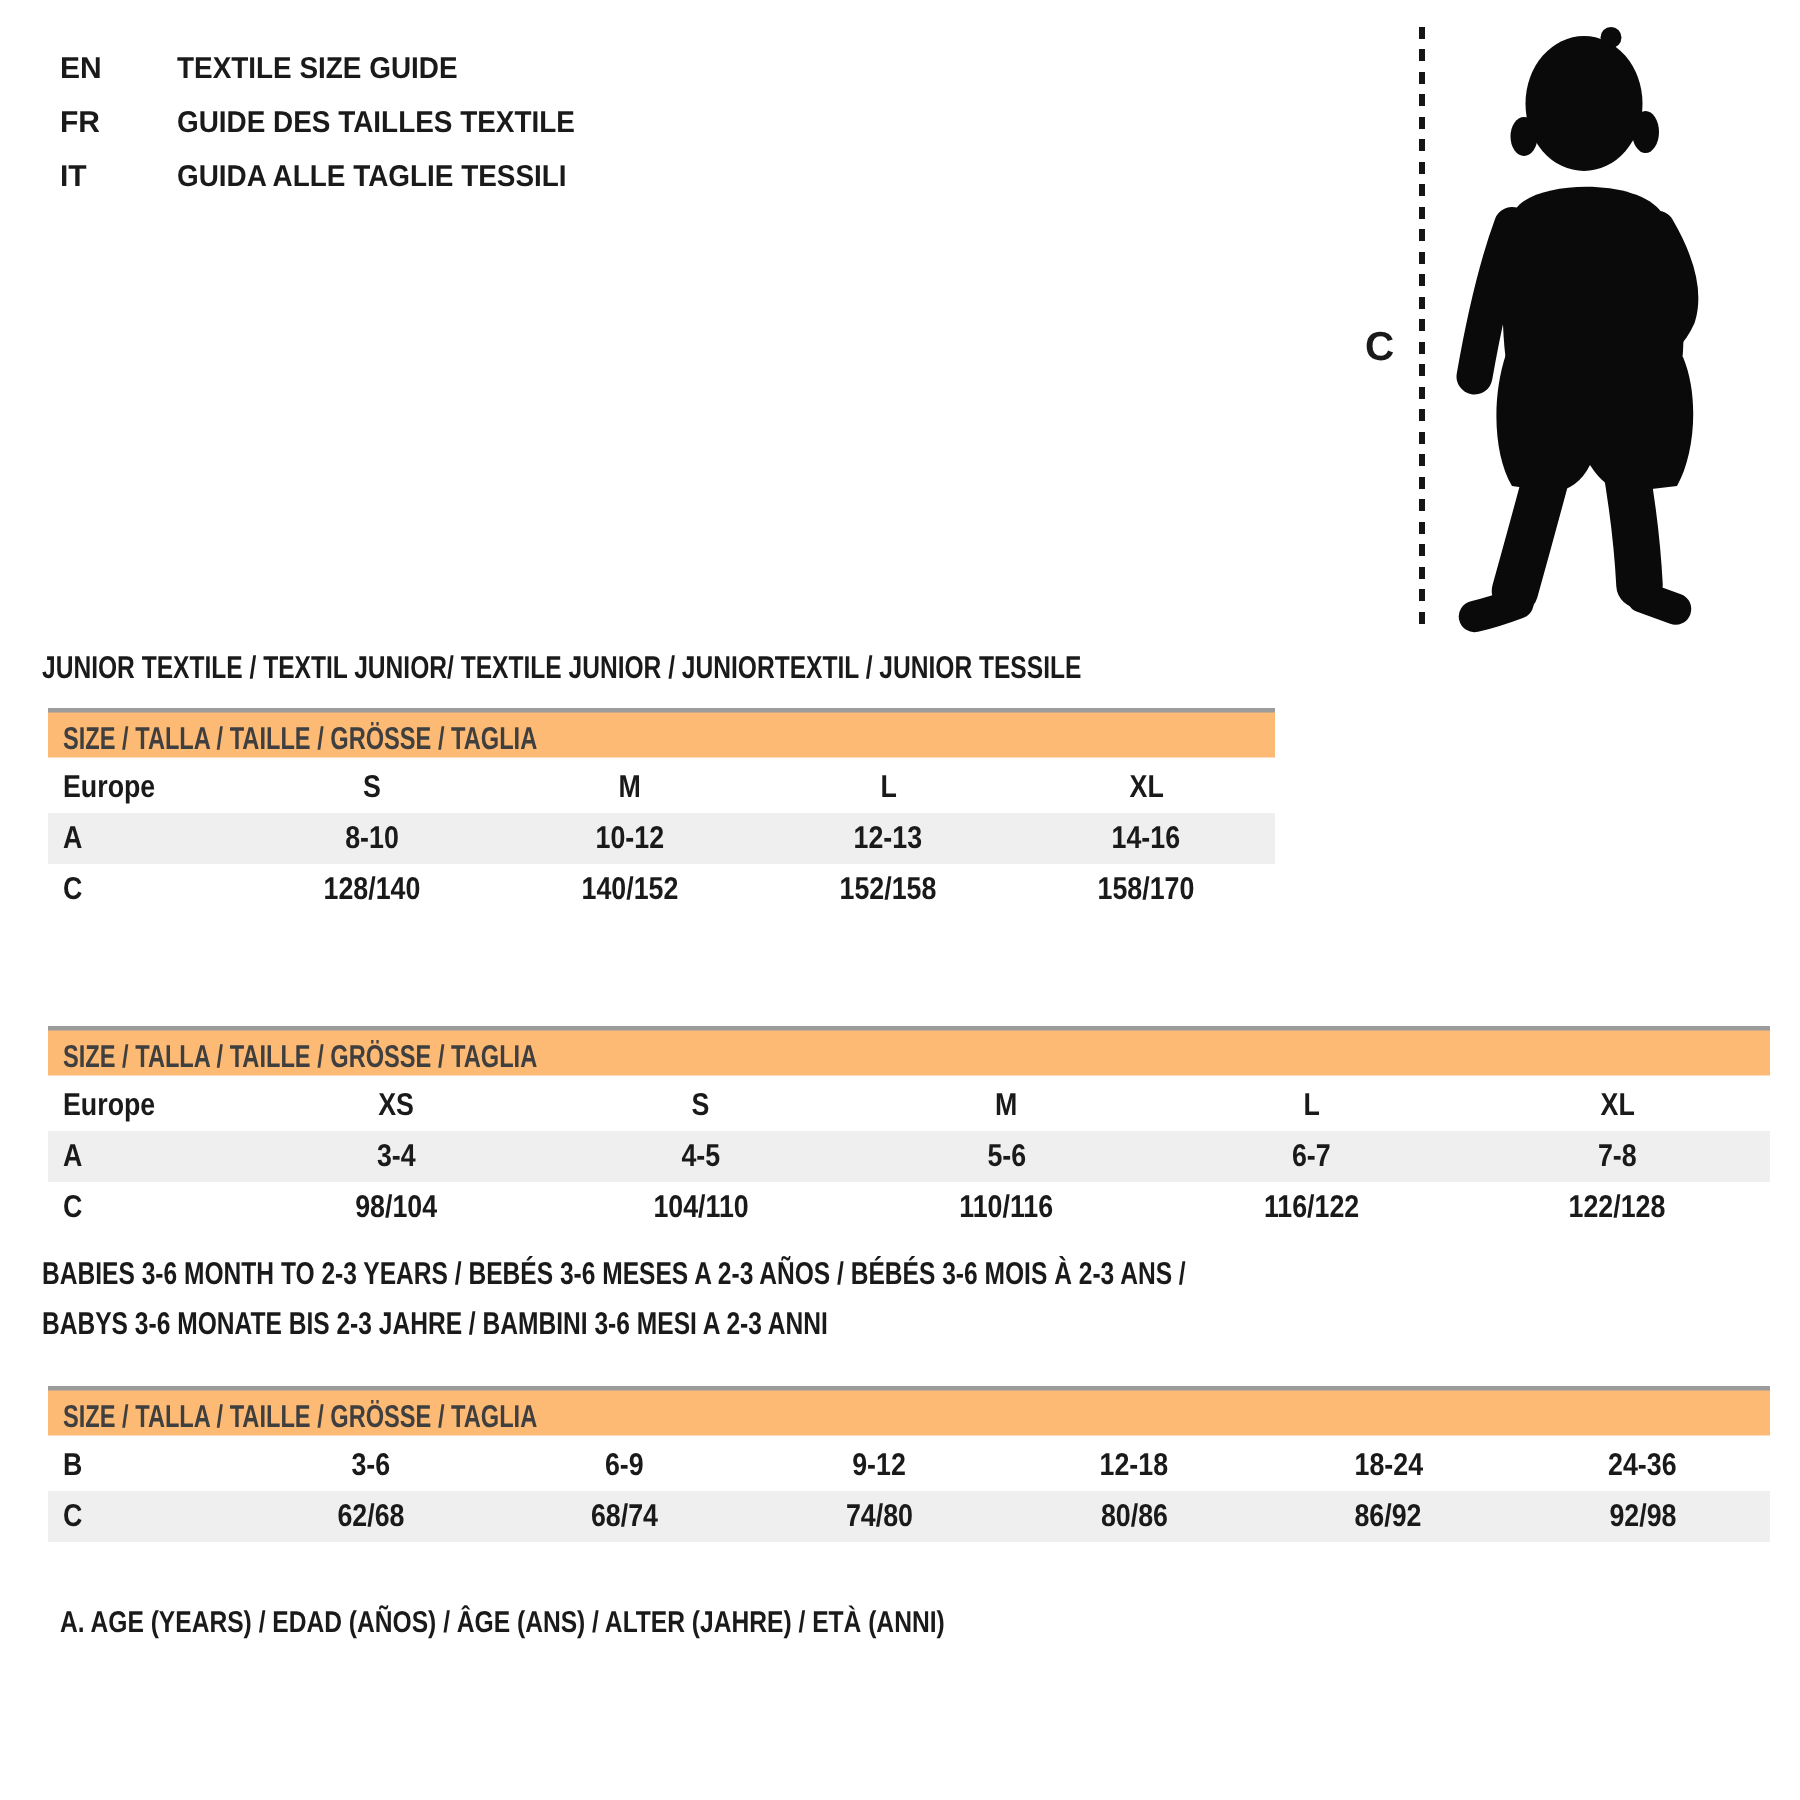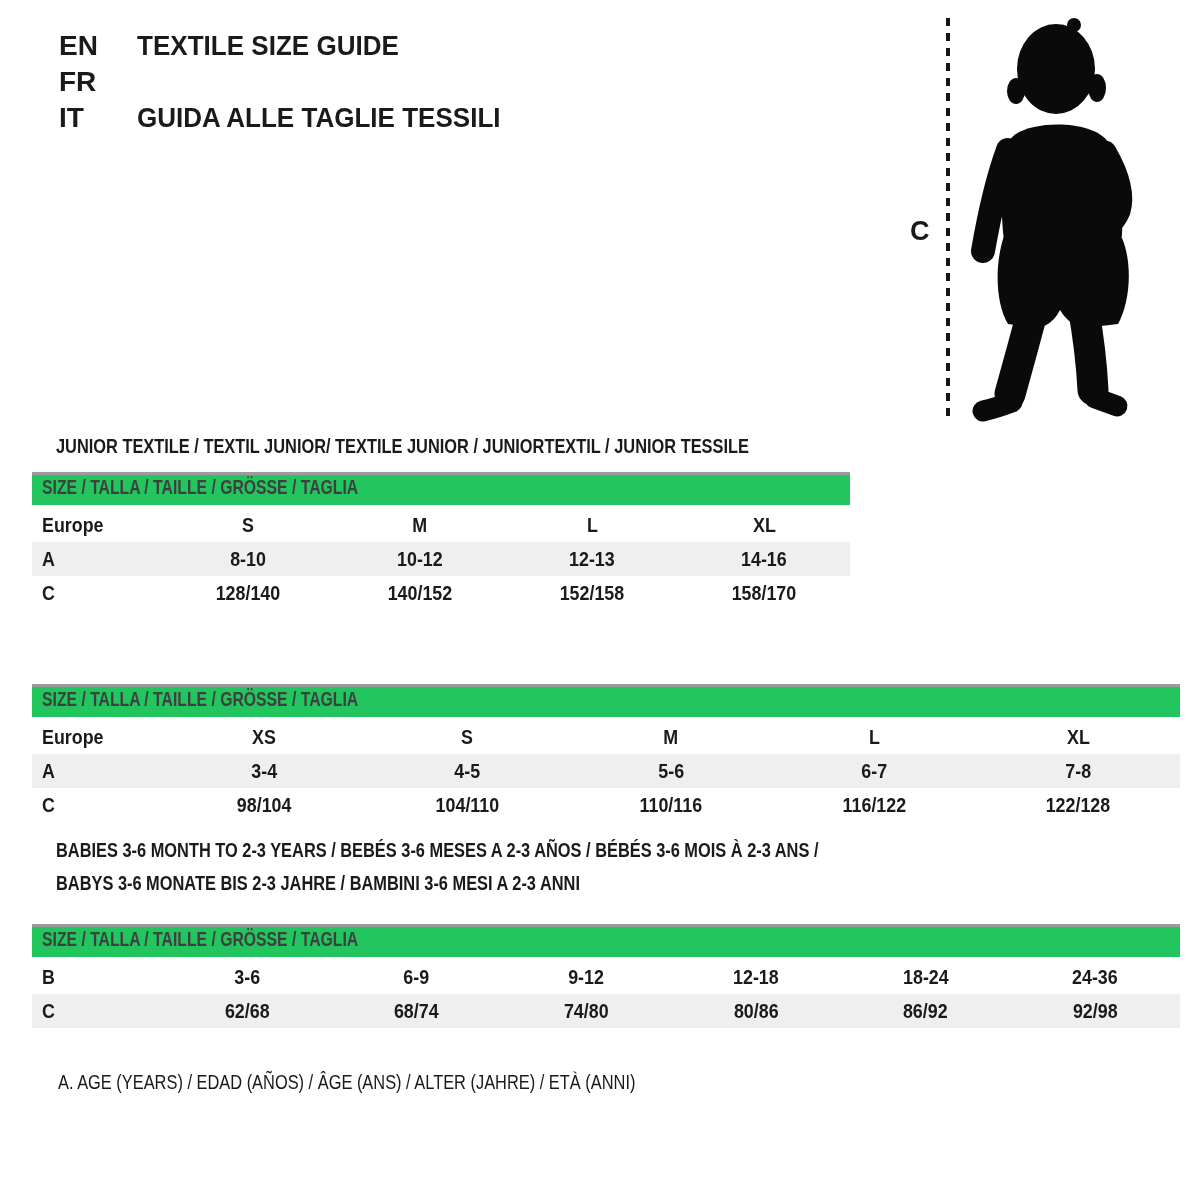--- a/index.html
+++ b/index.html
@@ -4,69 +4,70 @@
 <style>
   html,body { margin:0; padding:0; }
   .sheet {
     position:relative; width:1200px; height:1200px; background:#ffffff;
     font-family:"Liberation Sans", sans-serif; color:#1a1a1a; overflow:hidden;
   }
   .cond { display:inline-block; white-space:nowrap; transform-origin:0 50%; }
 
   
   .lang-block { position:absolute; left:40px; top:28px; }
-  .lang-row { display:flex; height:36px; align-items:center; font-weight:bold; font-size:28px;margin-left:19px; }
+  .lang-row { display:flex; height:36px; align-items:center; font-weight:bold; font-size:20px; }
   .lang-code { width:78px; flex:0 0 78px; }
   .lang-label .cond { transform:scaleX(0.93); }
 
   
   .measure-line {
     position:absolute; left:946px; top:18px; width:4px; height:398px;
     background:repeating-linear-gradient(to bottom, #151515 0 8px, transparent 8px 15px);
   }
   .measure-label { position:absolute; left:910px; top:216px; font-weight:bold; font-size:27px; }
   .baby-svg { position:absolute; left:952px; top:8px; }
 
   
-  .sec-title { position:absolute; left:56px; font-weight:bold; font-size:21px; }
+  .sec-title { position:absolute; left:28px; font-weight:bold; font-size:21px; }
   .sec-title .cond { transform:scaleX(0.78); }
   .sub-a { font-size:13px; position:relative; top:4px; letter-spacing:0; }
   .two-line { line-height:33px; }
 
   
   .size-table { position:absolute; left:32px; }
   .size-bar {
-    height:30px; border-top:3px solid #9c9c9c; background:#22c55e; color:#3f3f3f;
-    display:flex; align-items:flex-start; padding-left:10px; font-weight:bold; font-size:21px;
+    height:30px; border-top:3px solid #9c9c9c; background:#fdba74; color:#3f3f3f;
+    display:flex; align-items:flex-end; padding-left:10px; font-weight:bold; font-size:21px;
     margin-bottom:3px; box-sizing:content-box;
   }
   .size-bar .cond { transform:scaleX(0.75); }
   .trow { display:flex; height:34px; align-items:center; font-weight:bold; font-size:21px; }
   .trow.alt { background:#efefef; }
   .tlabel { flex:0 0 130px; padding-left:10px; box-sizing:border-box; }
   .tlabel .cond { transform:scaleX(0.85); }
   .tcell { flex:1; text-align:center; }
   .tcell .cond { transform:scaleX(0.85); transform-origin:50% 50%; }
 
   
-  .legend { position:absolute; left:40px; top:1066px; font-weight:normal; font-size:20px; line-height:32px;margin-left:18px; }
+  .legend { position:absolute; left:40px; top:1066px; font-weight:bold; font-size:20px; line-height:32px; }
   .legend .cond { transform:scaleX(0.82); }
 </style>
 </head>
 <body>
 
 <div class="sheet">
 
   <div class="lang-block">
     <div class="lang-row">
       <span class="lang-code"><span class="cond">EN</span></span>
       <span class="lang-label"><span class="cond">TEXTILE SIZE GUIDE</span></span>
     </div>
     <div class="lang-row">
       <span class="lang-code"><span class="cond">FR</span></span>
+      <span class="lang-label"><span class="cond">GUIDE DES TAILLES TEXTILE</span></span>
     </div>
     <div class="lang-row">
       <span class="lang-code"><span class="cond">IT</span></span>
       <span class="lang-label"><span class="cond">GUIDA ALLE TAGLIE TESSILI</span></span>
     </div>
   </div>
 
   <div class="measure-line"></div>
   <div class="measure-label">C</div>
   <svg class="baby-svg" width="190" height="415" viewBox="0 0 190 415">

